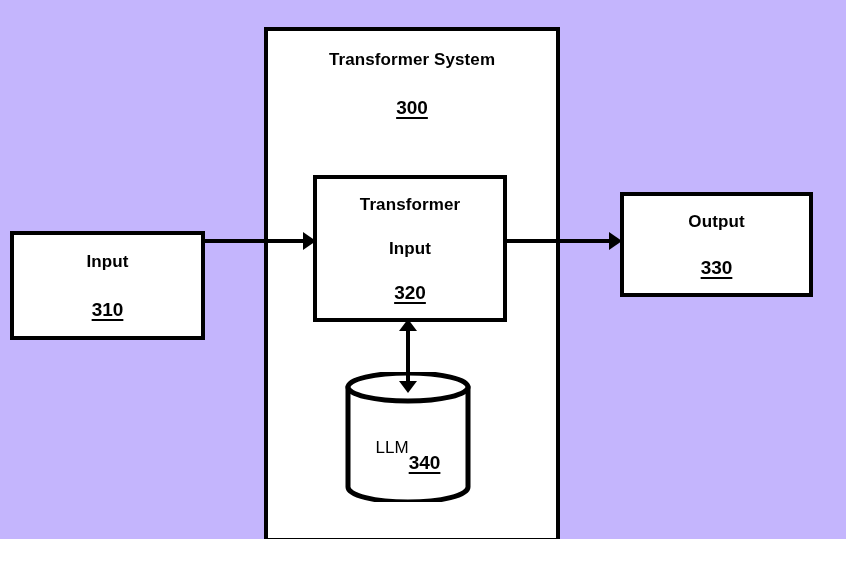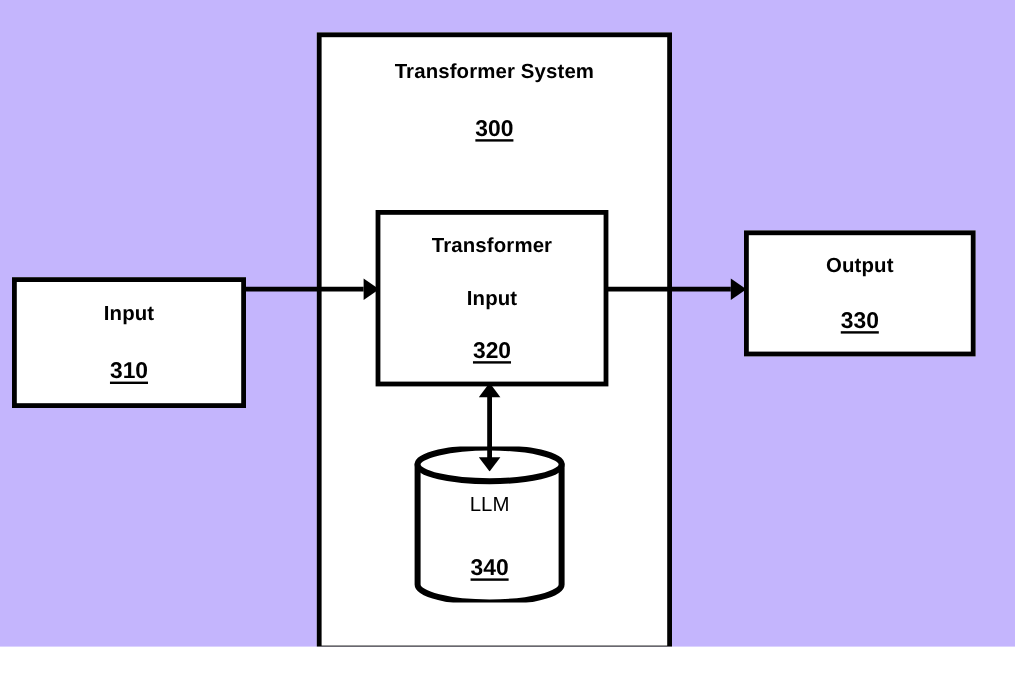--- a/index.html
+++ b/index.html
@@ -105,21 +105,20 @@
     width: 128px;
     height: 130px;
   }
   #llm-label-group {
     position: absolute;
     left: 0;
     top: 0;
     width: 128px;
     height: 130px;
     display: flex;
-    flex-direction: column;
     align-items: center;
     justify-content: center;
     padding-top: 20px;
     box-sizing: border-box;
   }
   #llm-label-group .cyl-title {
     font-weight: normal;
     font-size: 17px;
     line-height: 21px;
   }

